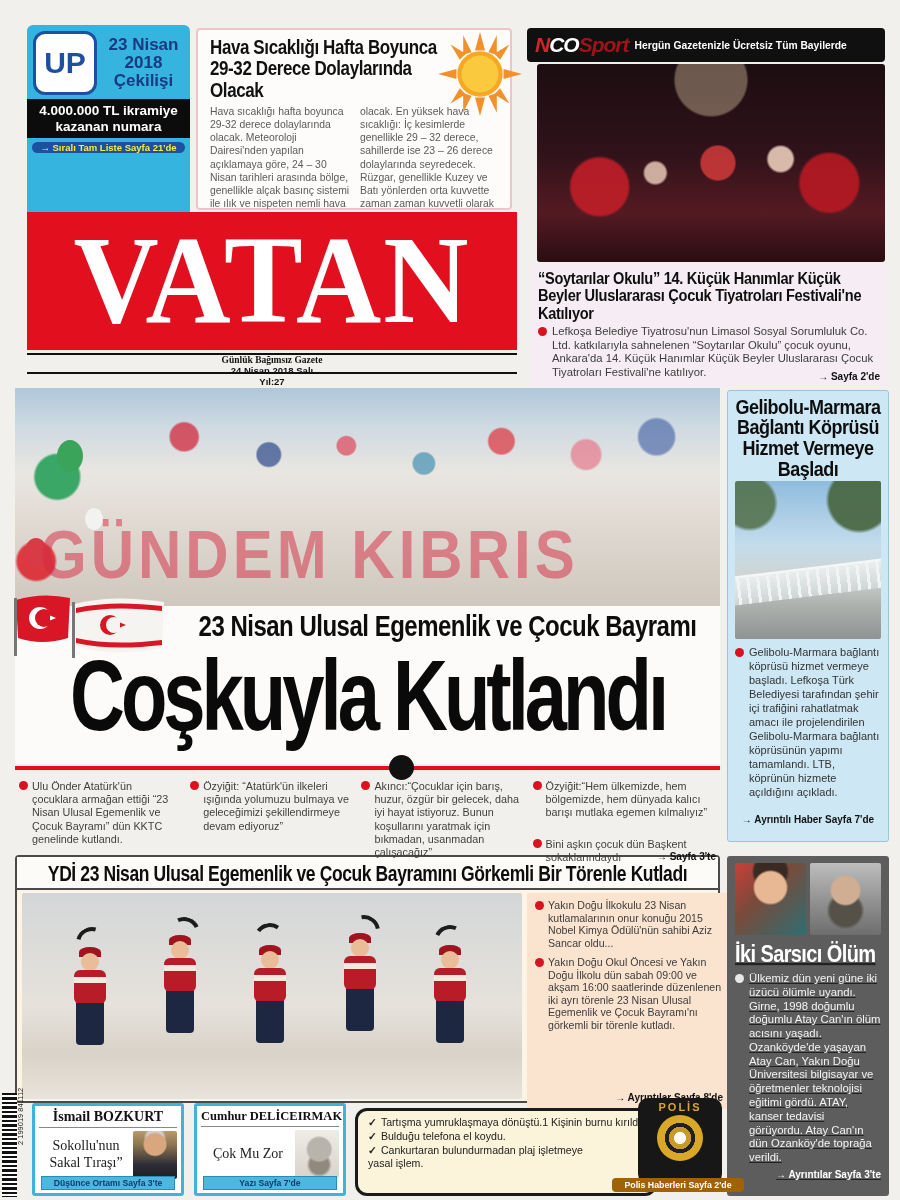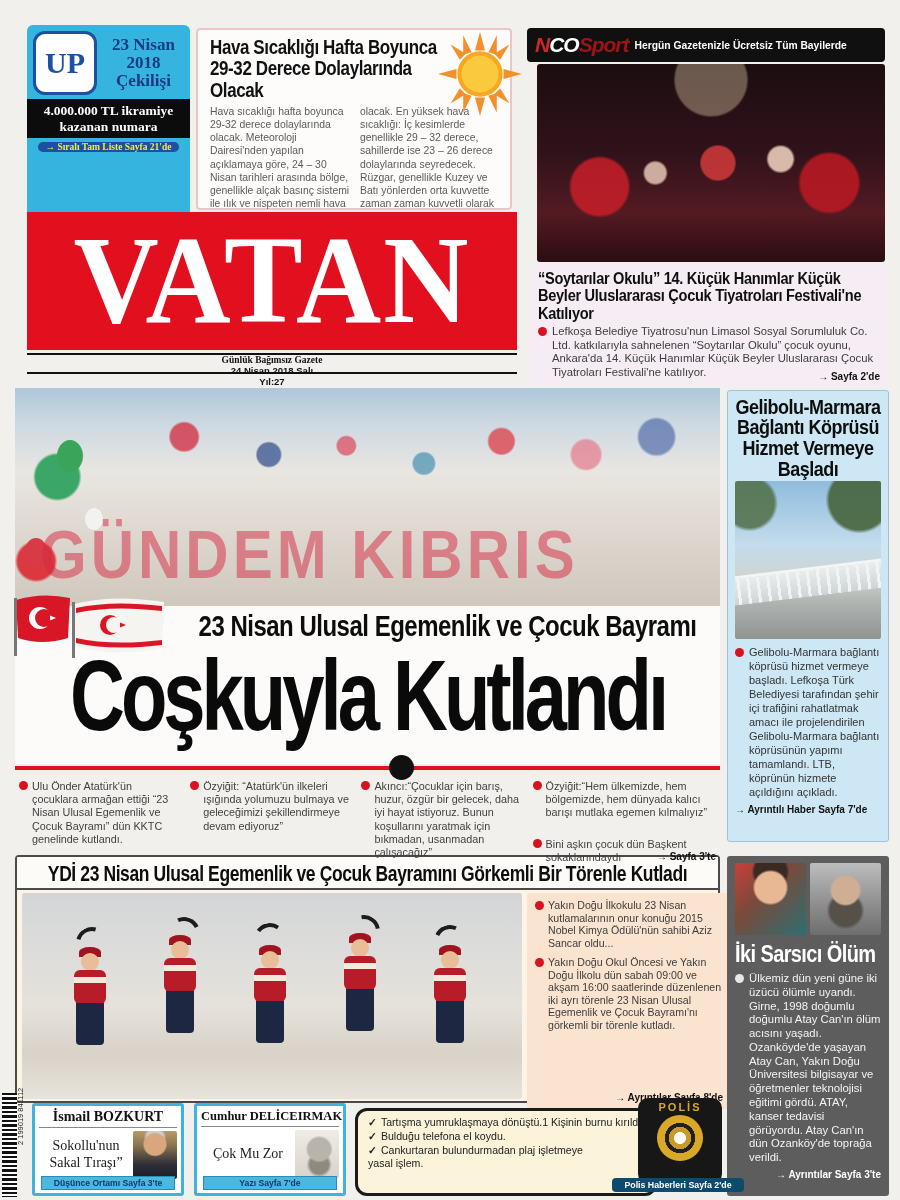--- a/index.html
+++ b/index.html
@@ -2,21 +2,21 @@
 <html><head>
 <meta charset="utf-8">
 <style>
   html,body{margin:0;padding:0;background:#d8d6d2;}
   .page{position:relative;width:900px;height:1200px;margin:0 auto;background:#f2f0ec;overflow:hidden;
         font-family:"Liberation Sans",sans-serif;color:#222;}
   .abs{position:absolute;box-sizing:border-box;}
 
   
   .lottery{left:27px;top:25px;width:163px;height:200px;background:#35b4e0;border-radius:6px;overflow:hidden;
-           display:flex;flex-direction:column;font-family:Liberation Serif, serif;}
+           display:flex;flex-direction:column;}
   .lot-top{display:flex;align-items:center;gap:6px;padding:6px 6px 4px 6px;}
   .up-logo{width:58px;height:58px;background:#fff;border:3px solid #1d50a0;border-radius:12px;
            color:#1d50a0;font-weight:bold;font-size:30px;display:flex;align-items:center;justify-content:center;}
   .lot-draw{color:#173a80;font-weight:bold;font-size:17px;line-height:1.05;text-align:center;flex:1;}
   .lot-prize{background:#0c0c0c;color:#fff;font-weight:bold;font-size:13.5px;text-align:center;
              padding:4px 6px;line-height:1.15;}
   .lot-number{background:#0c0c0c;color:#f8ef2f;font-weight:bold;font-style:italic;font-size:42px;
               text-align:center;letter-spacing:2px;padding:2px 0 6px 0;}
   .lot-foot{display:flex;justify-content:center;padding:4px 0 6px 0;}
   .lot-pill{background:#1d50a0;border-radius:10px;color:#f8ef2f;font-weight:bold;font-size:9.5px;
@@ -125,24 +125,24 @@
   .bridge-head{font-weight:bold;font-size:18px;line-height:1.06;color:#0e0e0e;text-align:center;
                letter-spacing:-0.5px;transform:scaleY(1.1);transform-origin:top center;}
   .bridge-photo{margin-top:8px;width:146px;height:158px;border-radius:2px;background:
       radial-gradient(circle at 85% 12%, rgba(70,100,60,.9) 0 16%, transparent 18%),
       radial-gradient(circle at 10% 14%, rgba(80,110,70,.85) 0 13%, transparent 15%),
       linear-gradient(#8fbcdd 0%, #c3dcec 40%, #cfd4d2 60%, #aeb2af 78%, #8f9392 100%);position:relative;overflow:hidden;}
   .bridge-rail{position:absolute;left:-8px;top:86px;width:170px;height:26px;background:
       repeating-linear-gradient(90deg,#f2f4f4 0 3px, transparent 3px 10px),
       linear-gradient(#e9edee,#cfd5d6);transform:rotate(-7deg);border-top:3px solid #f4f6f6;}
   .bridge-body{margin-top:7px;position:relative;padding-left:14px;font-size:11px;line-height:1.27;color:#333;}
-  .bridge-ref{text-align:left;margin-top:4px;}
-
-  
-  .deaths{left:727px;top:856px;width:162px;height:340px;background:#5d5d5d;border-radius:3px;padding:7px 8px;}
+  .bridge-ref{text-align:center;margin-top:14px;}
+
+  
+  .deaths{left:727px;top:856px;width:162px;height:340px;background:#5d5d5d;border-radius:3px;padding:7px 8px;text-decoration:underline;}
   .deaths-photos{display:flex;gap:4px;}
   .dphoto{width:73px;height:72px;border-radius:2px;}
   .dphoto1{background:radial-gradient(circle at 50% 34%, #e8b894 0 26%, transparent 30%),
            radial-gradient(circle at 50% 12%, #3a2a22 0 22%, transparent 26%),
            linear-gradient(135deg,#c8403a 0%, #7a4a3a 40%, #2e6e72 100%);}
   .dphoto2{background:radial-gradient(circle at 50% 38%, #cfae93 0 24%, transparent 28%),
            radial-gradient(circle at 50% 66%, #555149 0 26%, transparent 32%),
            linear-gradient(#bdbdbd 0%, #8c8c8c 60%, #6e6e6e 100%);}
   .deaths-head{color:#fff;font-weight:bold;font-size:20px;letter-spacing:-0.6px;margin-top:6px;
                transform:scaleY(1.15);transform-origin:top left;white-space:nowrap;}
@@ -172,21 +172,21 @@
 
   .police-box{left:355px;top:1108px;width:302px;height:88px;background:#fbf3da;border:3px solid #1a1a1a;
               border-radius:12px;padding:5px 10px;font-size:10.6px;line-height:1.3;color:#222;}
   .pitem{white-space:nowrap;overflow:hidden;}
   .check{font-weight:bold;margin-right:4px;}
   .police-badge{left:638px;top:1098px;width:84px;height:86px;background:#171717;border-radius:10px;z-index:6;
                 display:flex;flex-direction:column;align-items:center;padding-top:3px;}
   .police-title{color:#d9a827;font-weight:bold;font-size:11px;letter-spacing:2px;}
   .police-emblem{width:46px;height:46px;border-radius:50%;margin-top:2px;background:
       radial-gradient(circle, #fdfbf3 0 18%, #c79a2a 19% 34%, #202020 35% 46%, #d9a827 47% 78%, #3a2f10 79% 100%);}
-  .police-ref{left:612px;top:1178px;width:132px;background:#0c4a6e;border-radius:4px;color:#fff;
+  .police-ref{left:612px;top:1178px;width:132px;background:#a16207;border-radius:4px;color:#fff;
               font-weight:bold;font-size:8.8px;text-align:center;padding:2px 0;z-index:7;white-space:nowrap;}
 
   
   .barcode{left:2px;top:1093px;width:15px;height:104px;background:
       repeating-linear-gradient(to bottom,#111 0 2px,#fff 2px 4px,#111 4px 7px,#fff 7px 9px);}
   .barcode-num{position:absolute;left:14px;top:52px;transform:rotate(-90deg);transform-origin:left top;
                font-size:7.5px;color:#222;white-space:nowrap;}
 
   .arrow{font-weight:bold;}
 </style>

